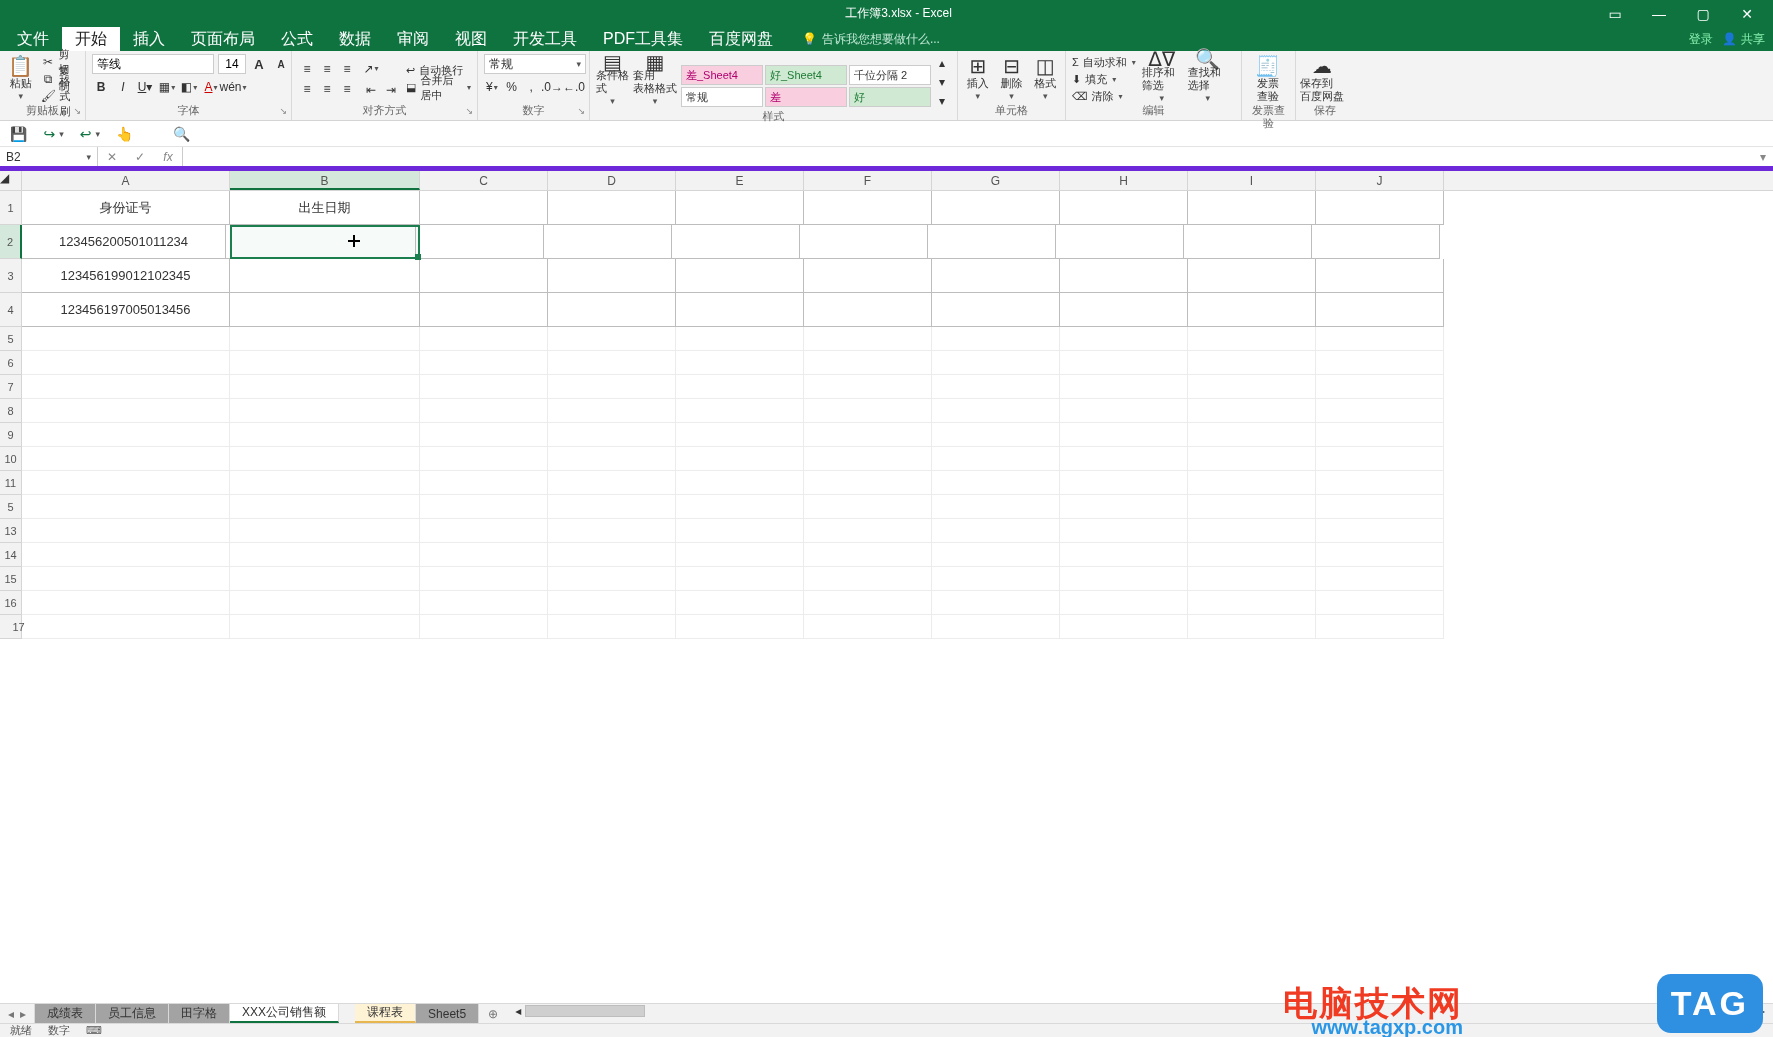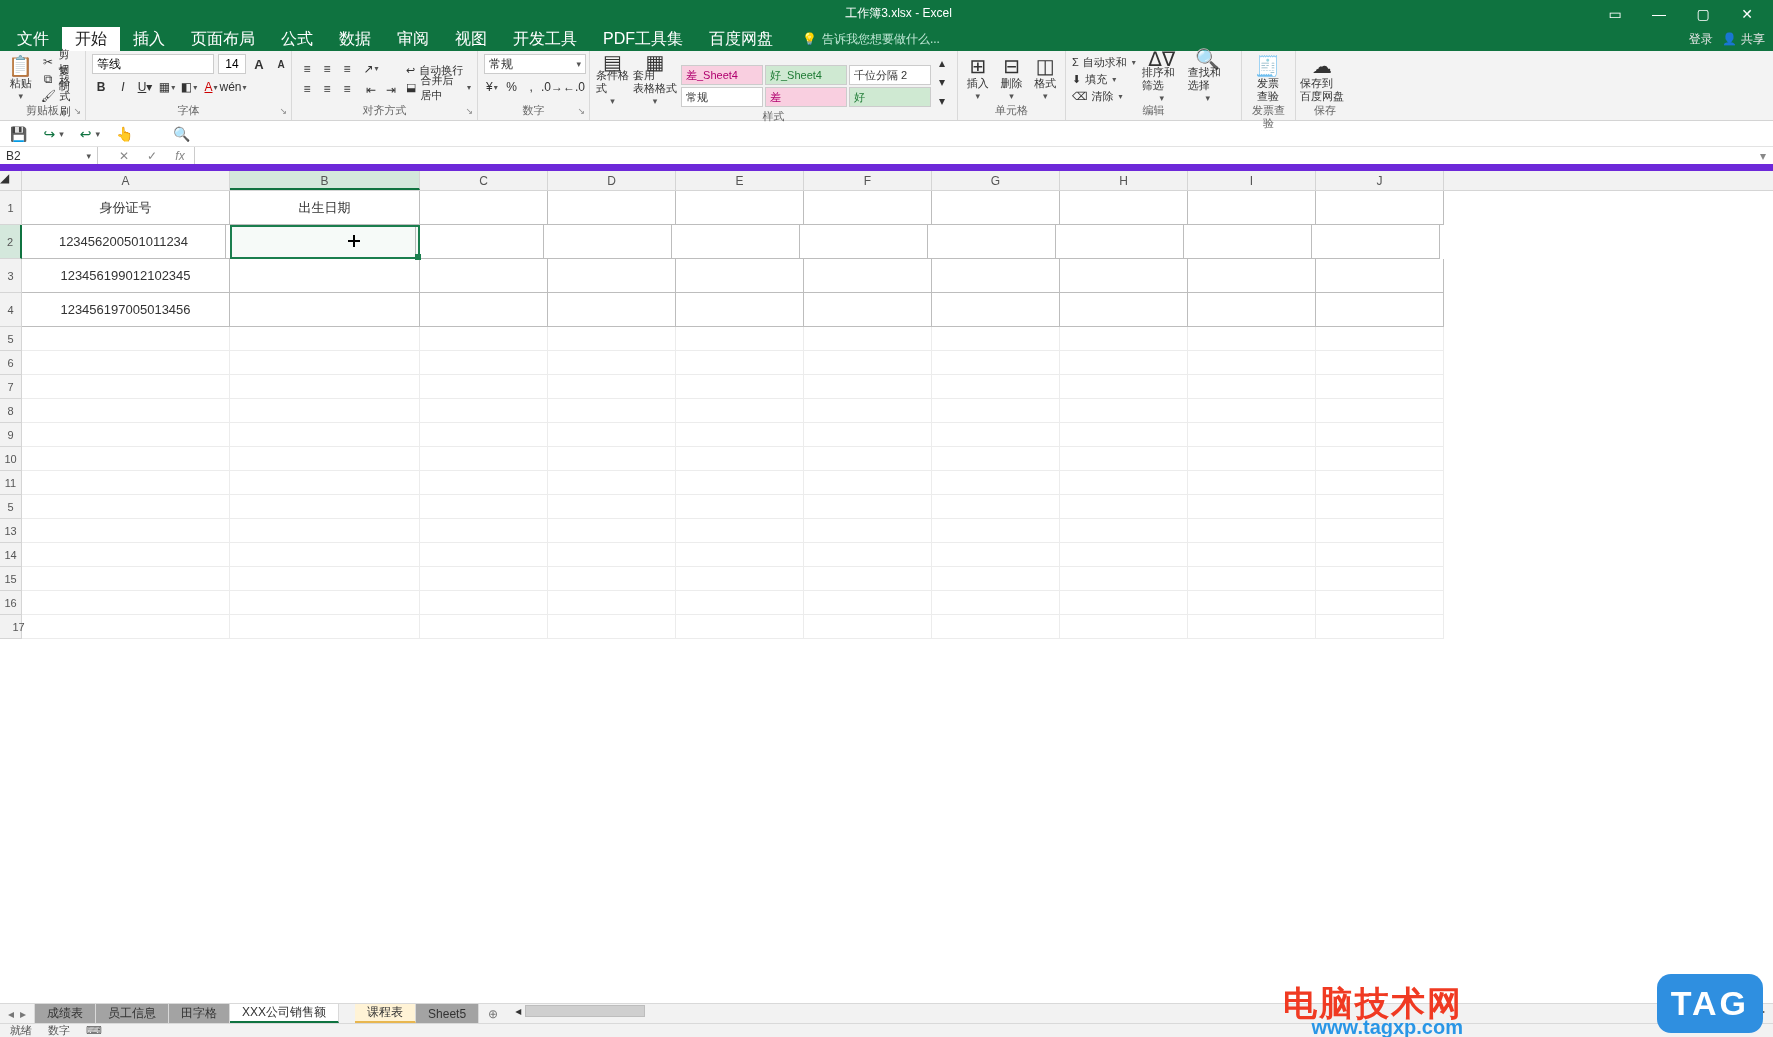--- a/index.html
+++ b/index.html
@@ -12,21 +12,21 @@
 .titlebar .window-controls { display: flex; align-items: center; gap: 0; }
 .titlebar .win-btn { width: 44px; height: 27px; display: flex; align-items: center; justify-content: center; color: #fff; font-size: 14px; }
 
 
 .menubar { height: 24px; background: #0f7340; display: flex; align-items: stretch; padding-left: 4px; }
 .menu-item { padding: 0 13px; color: #fff; font-size: 16px; display: flex; align-items: center; cursor: pointer; }
 .menu-item.file { background: #0f7340; }
 .menu-item.active { background: #fff; color: #222; }
 .tell-me { display: flex; align-items: center; margin-left: 16px; color: #bfe7d4; font-size: 12px; }
 .tell-me .lamp { margin-right: 5px; }
-.menubar .right { margin-left: auto; display: flex; align-items: center; color: #e5e5e5; padding-right: 8px; gap: 10px; }
+.menubar .right { margin-left: auto; display: flex; align-items: center; color: #86efac; padding-right: 8px; gap: 10px; }
 .menubar .right span { font-size: 12px; }
 
 
 .ribbon { height: 70px; background: #f3f3f3; border-bottom: 1px solid #d4d4d4; display: flex; }
 .group { border-right: 1px solid #d9d9d9; display: flex; flex-direction: column; padding: 3px 6px 0 6px; }
 .group .body { flex: 1; display: flex; align-items: center; gap: 6px; }
 .group .label { text-align: center; font-size: 11px; color: #666; height: 16px; line-height: 13px; position: relative; }
 .group .label .dialog-launcher { position: absolute; right: -2px; bottom: 2px; font-size: 9px; color: #888; }
 
 .big-btn { display: flex; flex-direction: column; align-items: center; justify-content: center; width: 40px; height: 48px; font-size: 11px; line-height: 13px; cursor: pointer; }
@@ -49,21 +49,21 @@
 
 .styles-gallery { display: grid; grid-template-columns: repeat(3, 82px); grid-auto-rows: 20px; gap: 2px; margin-top: 8px; }
 .style-swatch { border: 1px solid #ccc; font-size: 11px; padding: 0 4px; display: flex; align-items: center; cursor: pointer; }
 
 
 .quickbar { height: 26px; background: #fff; border-bottom: 1px solid #e3e3e3; display: flex; align-items: center; padding: 0 10px; gap: 16px; }
 .quickbar .qa { display: flex; align-items: center; gap: 4px; cursor: pointer; }
 .quickbar .icon { font-size: 14px; color: #0f7340; }
 
 
-.formulabar { height: 24px; background: #fff; border-bottom: 7px solid #6d28d9; display: flex; align-items: stretch; gap: 12px; }
+.formulabar { height: 24px; background: #fff; border-bottom: 5px solid #6d28d9; display: flex; align-items: stretch; }
 .namebox { width: 98px; border-right: 1px solid #ccc; display: flex; align-items: center; padding: 0 6px; font-size: 12px; justify-content: space-between; }
 .fb-btns { display: flex; align-items: center; border-right: 1px solid #ccc; }
 .fb-btn { width: 28px; display: flex; align-items: center; justify-content: center; color: #888; font-size: 12px; }
 .fb-input { flex: 1; padding: 0 6px; display: flex; align-items: center; }
 
 
 .sheet-area { position: absolute; top: 171px; bottom: 32px; left: 0; right: 0; overflow: hidden; display: flex; flex-direction: column; }
 .colheads { display: flex; height: 20px; background: #f2f2f2; border-bottom: 1px solid #d5d5d5; }
 .colheads .corner { width: 22px; border-right: 1px solid #d5d5d5; background: #f2f2f2; }
 .colheads .ch { border-right: 1px solid #d5d5d5; text-align: center; font-size: 12px; color: #555; line-height: 20px; }

